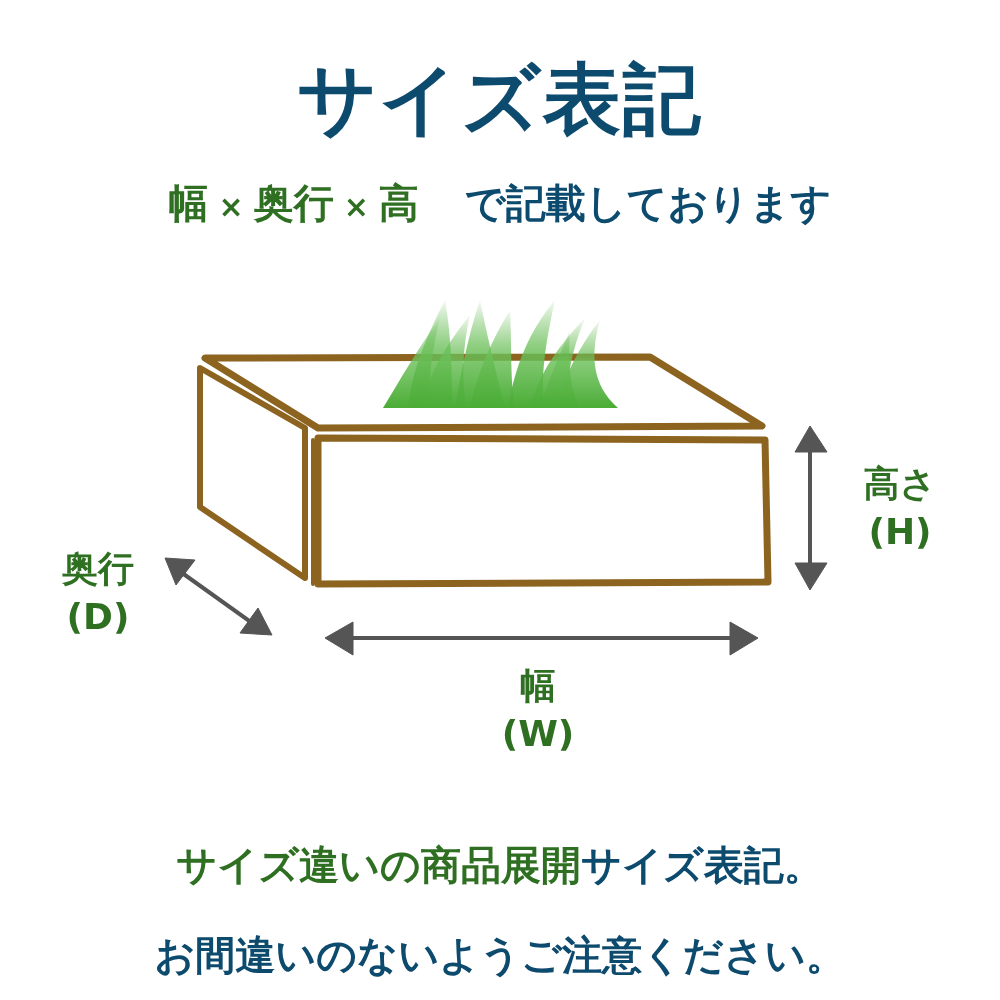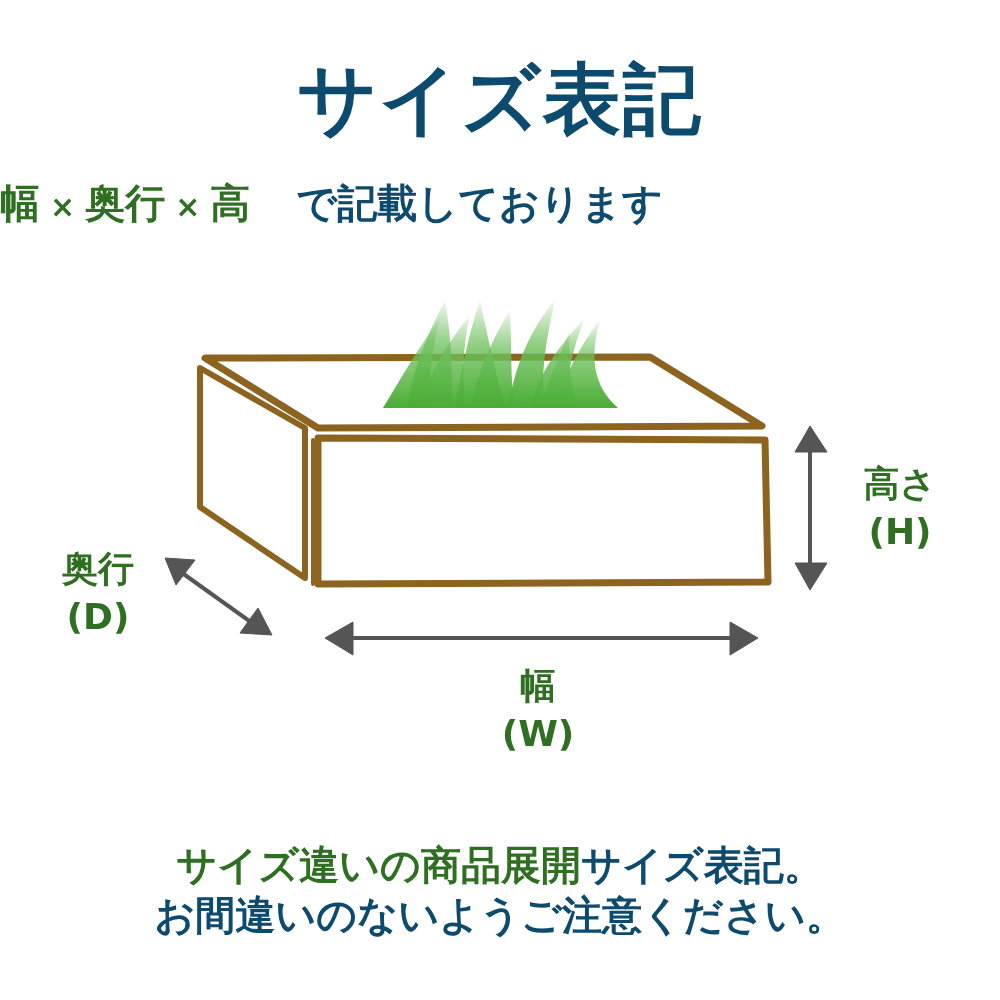--- a/index.html
+++ b/index.html
@@ -2,30 +2,30 @@
 <html><head>
 <meta charset="utf-8">
 <style>
   html, body { margin:0; padding:0; background:#ffffff; }
   body { width:1000px; height:1000px; position:relative; overflow:hidden;
          font-family: "DejaVu Sans", "Liberation Sans", sans-serif; font-weight:bold; }
   .abs { position:absolute; }
   .brown { color:#0c4a6e; }
   .green { color:#2f6f22; }
   #title { left:0; width:1000px; top:48px; text-align:center; font-size:78px; letter-spacing:2px; }
-  #subtitle { left:0; width:1000px; top:176px; text-align:left; font-size:40px; white-space:nowrap; }
+  #subtitle { left:0; width:1000px; top:176px; text-align:center; font-size:40px; white-space:nowrap; }
   #subtitle .gap { display:inline-block; width:46px; }
   #subtitle .x { font-size:30px; margin:0 10px; }
   .lbl { text-align:center; font-size:36px; line-height:48px; }
   #lbl-h { left:840px; top:460px; width:120px; }
   #lbl-d { left:38px; top:545px; width:120px; }
   #lbl-w { left:478px; top:662px; width:120px; }
   #bottom1, #bottom2 { left:0; width:1000px; text-align:center; font-size:40px; white-space:nowrap; }
   #bottom1 { top:838px; }
-  #bottom2 { top:888px; }
+  #bottom2 { top:928px; }
   svg#diagram { left:0; top:0; }
 </style>
 </head>
 <body>
 
 <div id="title" class="abs brown">サイズ表記</div>
 
 <div id="subtitle" class="abs">
   <span class="green">幅</span><span class="green x">×</span><span class="green">奥行</span><span class="green x">×</span><span class="green">高</span><span class="gap"></span><span class="brown">で記載しております</span>
 </div>

